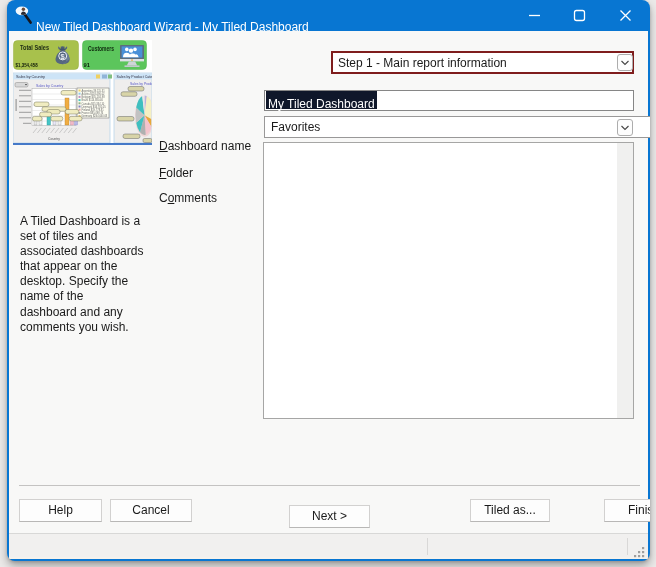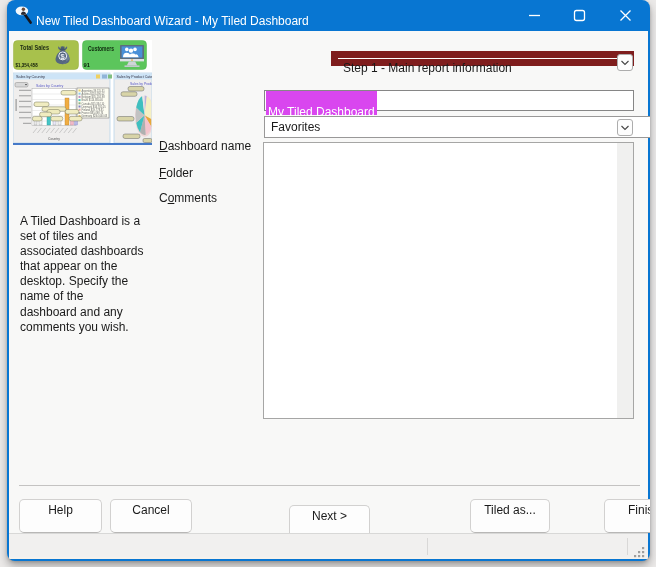--- a/index.html
+++ b/index.html
@@ -14,33 +14,33 @@
     position:absolute; left:2px; top:31px; width:639px; height:502px;
     background:#f8f8f7;
   }
   #statusbar {
     position:absolute; left:2px; top:533px; width:639px; height:24px;
     background:#f1f0ef; border-top:1px solid #d8d8d7;
   }
   #lightstrip { position:absolute; left:2px; top:557px; width:639px; height:2px; background:#f6f2ec; }
   .sdiv { position:absolute; top:4px; width:1px; height:17px; background:#d9d8d7; }
   #title {
-    position:absolute; left:29px; top:6px; height:34px; line-height:30px;
+    position:absolute; left:29px; top:12px; height:34px; line-height:30px;
     color:#ffffff; font-size:12px; white-space:nowrap;
   }
   .cap { position:absolute; top:0; width:46px; height:30px; }
   .lbl { position:absolute; font-size:12px; color:#1a1a1a; white-space:nowrap;margin-top:45px; }
   .fld { position:absolute; background:#ffffff; font-size:12px; color:#1a1a1a; }
   .combo-btn {
     position:absolute; width:16px; height:17px; border:1px solid #adadad;
     border-radius:3px; background:#fdfdfd;
   }
   .btn {
-    position:absolute; top:499px; height:34px; background:#fdfdfd;
-    border:1px solid #d2d1d0; border-bottom-color:#b8b7b6; border-radius:5px;
+    position:absolute; top:499px; height:23px; background:#fdfdfd;
+    border:1px solid #d2d1d0; border-bottom-color:#b8b7b6; border-radius:0;
     font-size:12px; color:#1a1a1a; text-align:center; line-height:21px;
   }
   u { text-decoration:underline; }
 </style>
 </head>
 <body>
 <div id="win">
 
   <svg style="position:absolute;left:8px;top:4px" width="22" height="22" viewBox="0 0 22 22">
     <line x1="9.3" y1="9.8" x2="15.6" y2="18.6" stroke="#16161e" stroke-width="2.6" stroke-linecap="round"></line>
@@ -214,29 +214,29 @@
         <rect x="110" y="61" width="17" height="4.5" rx="2" fill="#d8d4a8" stroke="#666" stroke-width="0.5"></rect>
         <rect x="130" y="65.5" width="9" height="4" rx="1.5" fill="#d8d4a8" stroke="#666" stroke-width="0.5"></rect>
       </g>
     </g>
 
     <rect x="0" y="103" width="139" height="2" fill="#4579c8"></rect>
   </svg>
 
   <div class="lbl" style="left:13px;top:169px;line-height:15.1px;">A Tiled Dashboard is a<br>set of tiles and<br>associated dashboards<br>that appear on the<br>desktop. Specify the<br>name of the<br>dashboard and any<br>comments you wish.</div>
 
-  <div class="fld" style="left:324px;top:51px;width:303px;height:15px;border:7px solid #7f1d1d;line-height:21px;padding-left:5px;">Step 1 - Main report information</div>
+  <div class="fld" style="left:324px;top:51px;width:303px;height:23px;border:2px solid #7f1d1d;line-height:21px;padding-left:5px;">Step 1 - Main report information</div>
   <div class="combo-btn" style="left:610px;top:54px;"></div>
   <svg style="position:absolute;left:610px;top:54px" width="16" height="17" viewBox="0 0 16 17">
       <path d="M4.5 7 L8 10.5 L11.5 7" fill="none" stroke="#444" stroke-width="1.1"></path>
     </svg>
 
   <div class="lbl" style="left:152px;top:94px;"><u>D</u>ashboard name</div>
   <div class="fld" style="left:257px;top:90px;width:370px;height:21px;border:1px solid #868686;"></div>
-  <div style="position:absolute;left:259px;top:91px;height:18px;line-height:18px;background:#d946ef;color:#ffffff;font-size:12px;padding:12px 2px;">My Tiled Dashboard</div>
+  <div style="position:absolute;left:259px;top:91px;height:18px;line-height:18px;background:#0f172a;color:#ffffff;font-size:12px;padding:4px 2px;">My Tiled Dashboard</div>
 
   <div class="lbl" style="left:152px;top:121px;"><u>F</u>older</div>
   <div class="fld" style="left:257px;top:116px;width:422px;height:22px;border:1px solid #999898;line-height:20px;padding-left:6px;">Favorites</div>
   <div class="combo-btn" style="left:610px;top:119px;"></div>
   <svg style="position:absolute;left:610px;top:119px" width="16" height="17" viewBox="0 0 16 17">
       <path d="M4.5 7 L8 10.5 L11.5 7" fill="none" stroke="#444" stroke-width="1.1"></path>
     </svg>
 
   <div class="lbl" style="left:152px;top:146px;">C<u>o</u>mments</div>
   <div class="fld" style="left:256px;top:142px;width:371px;height:277px;border:1px solid #a6a6a5;"></div>

